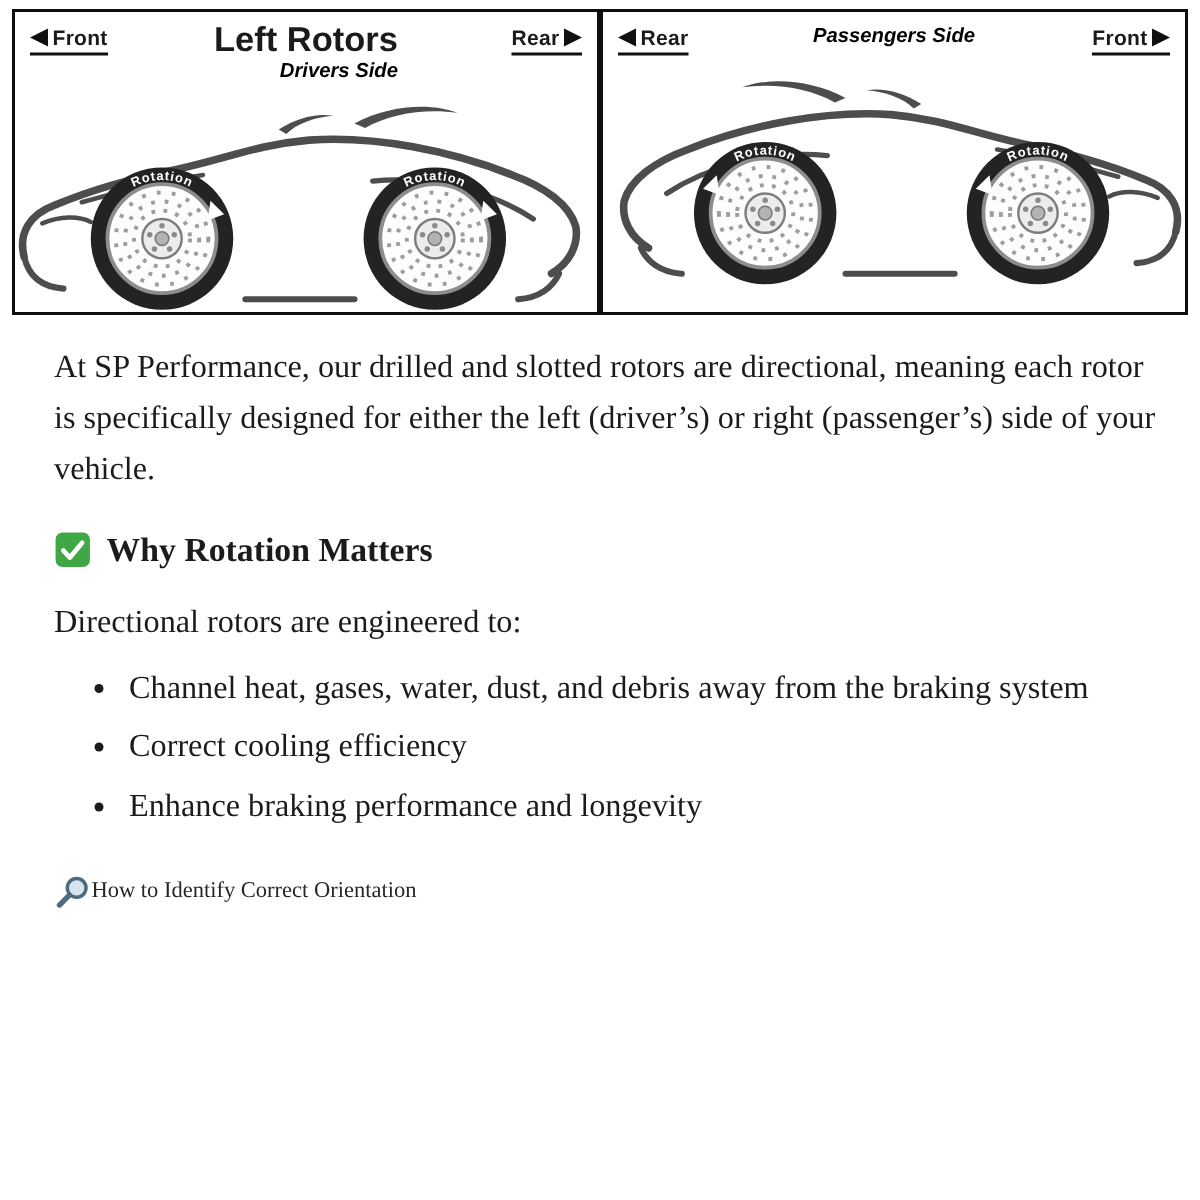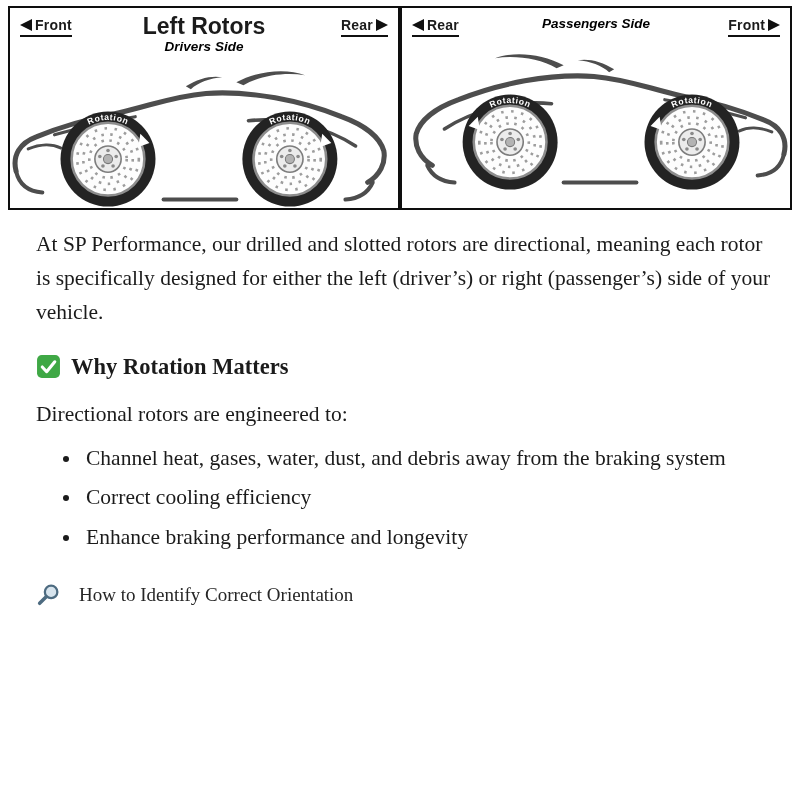--- a/index.html
+++ b/index.html
@@ -19,39 +19,39 @@
   .dir {
     display:inline-flex; align-items:center; gap:3px;
     font-weight:bold; font-size:14px; letter-spacing:.2px;
     border-bottom:2.5px solid #101010; padding-bottom:2px; margin-top:2px;
   }
   .dir-left  { justify-self:start; }
   .dir-right { justify-self:end; }
   .tri { display:inline-block; width:0; height:0; border-top:6px solid transparent; border-bottom:6px solid transparent; }
   .tri-left  { border-right:12px solid #101010; }
   .tri-right { border-left:12px solid #101010; }
-  .titles { text-align:center; }
+  .titles { text-align:right; }
   .panel-title { display:block; font-size:23px; font-weight:bold; line-height:1.02; }
   .panel-sub   { display:block; font-size:13.5px; font-weight:bold; font-style:italic; color:#000000; margin-top:1px; }
   .car { display:block; width:100%; height:auto; }
   .rot-label { font-family:"Liberation Sans", sans-serif; font-weight:bold; font-size:8.5px; fill:#ffffff; letter-spacing:.6px; }
 
   
   .article { padding:18px 26px 10px 36px; }
   .intro { font-size:21.5px; line-height:1.58; margin-bottom:24px; max-width:752px; }
   .h2 {
     display:flex; align-items:center; gap:10px;
     font-size:22.5px; font-weight:bold; margin:24px 0 22px 0;
   }
   .lead { font-size:21.5px; margin-bottom:10px; }
   .bullets { list-style:disc; padding-left:46px; margin:14px 0 24px 0; }
   .bullets li { font-size:21.5px; line-height:1.6; margin-bottom:5px; padding-left:4px; max-width:700px; }
   .h3 {
-    display:flex; align-items:center; gap:18px;
-    font-size:19px; font-weight:normal; color:#262626; margin:28px 0 20px 0;
+    display:flex; align-items:center; gap:0;
+    font-size:15px; font-weight:normal; color:#262626; margin:28px 0 20px 0;
   }
   .icon-badge { display:inline-flex; flex:none; }
 </style>
 </head>
 <body>
 
 <svg width="0" height="0" style="position:absolute" aria-hidden="true">
   <defs>
     <g id="rotorG">
       <circle r="47" fill="#232323"></circle>

